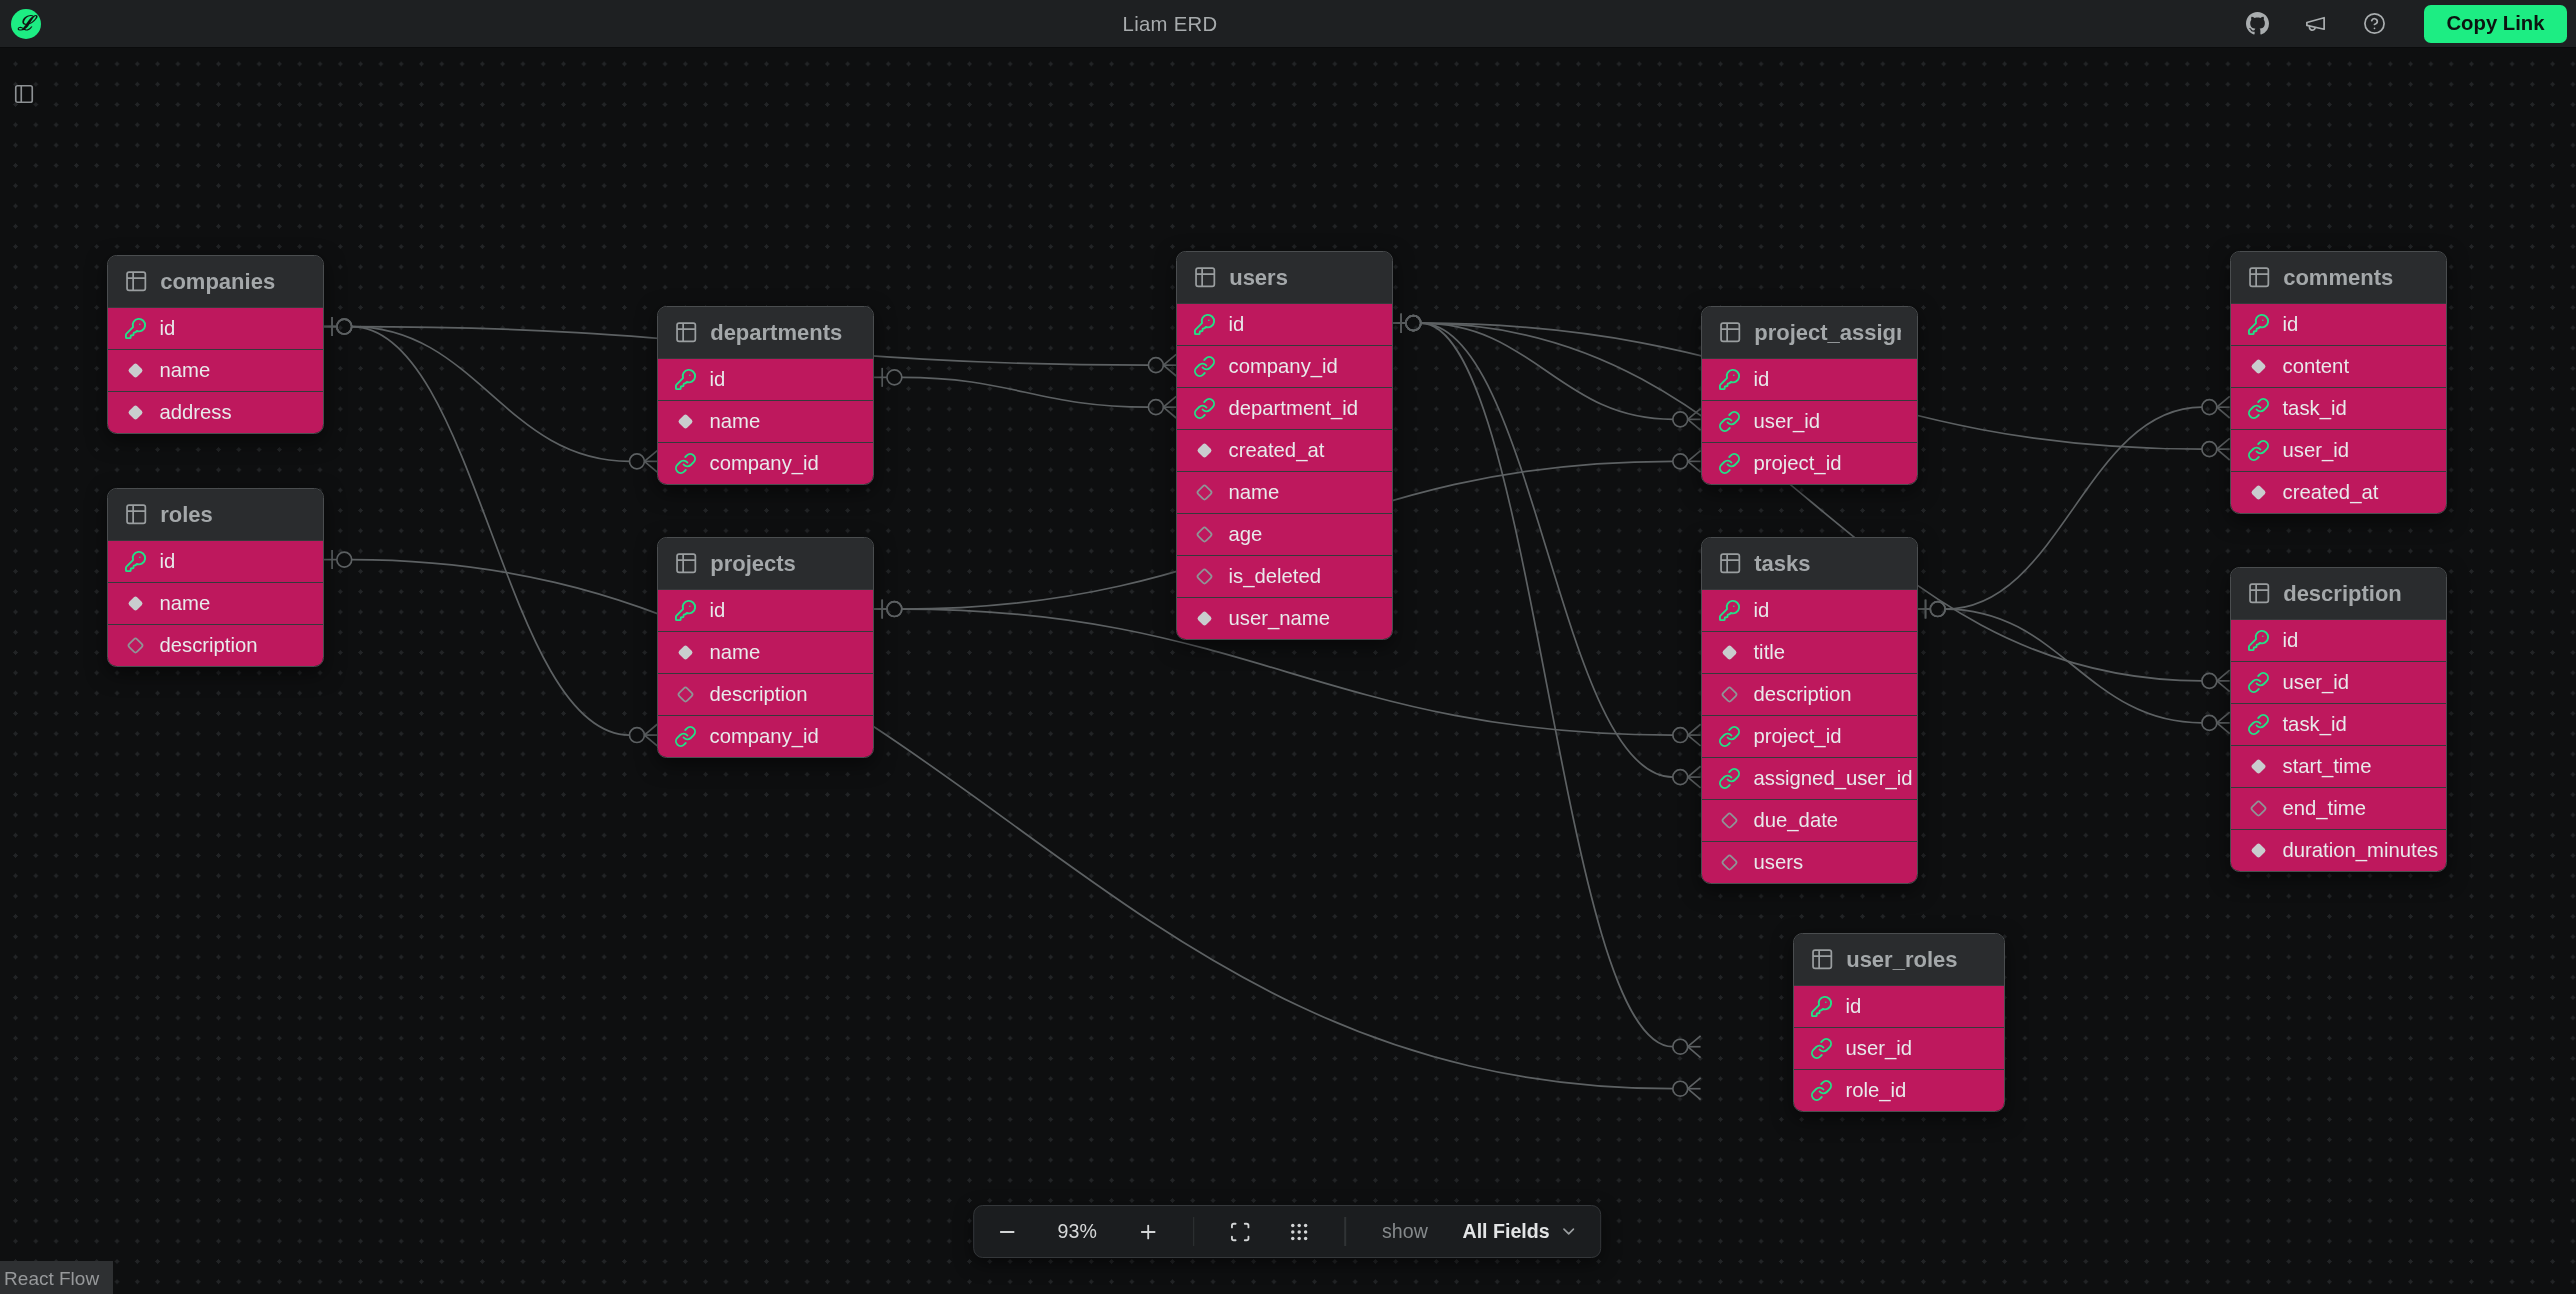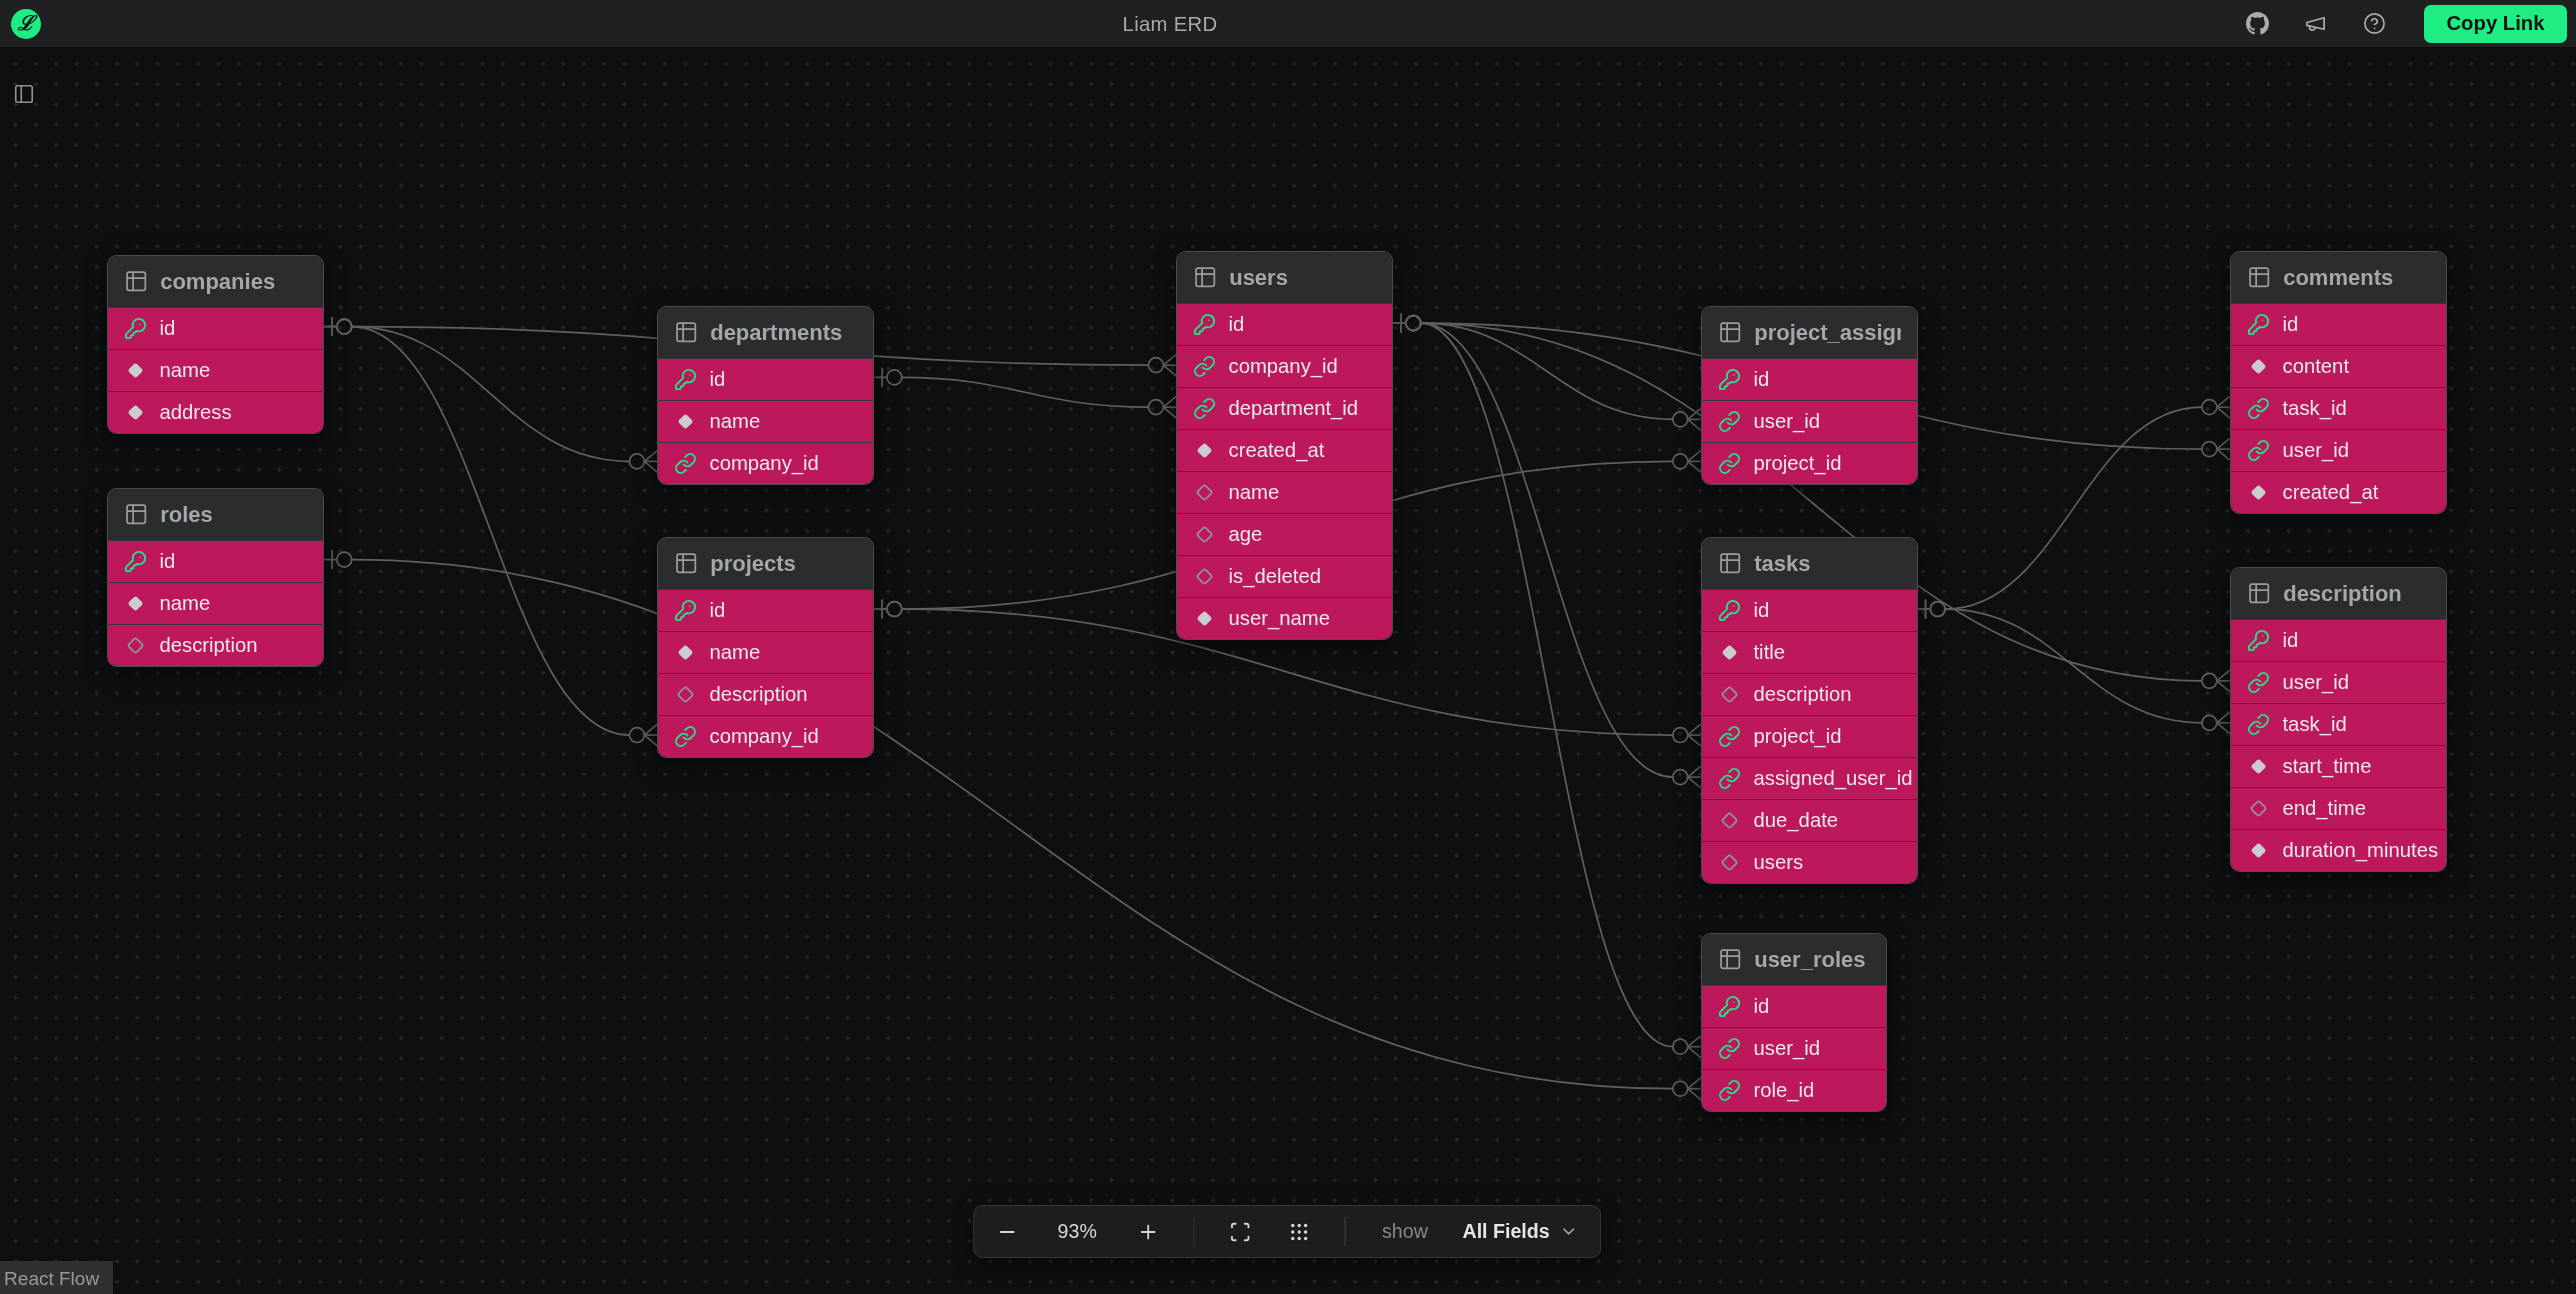--- a/index.html
+++ b/index.html
@@ -570,21 +570,21 @@
       </div>
       <div class="t-row">
         <span class="f-icon outline">
           <svg viewBox="0 0 24 24" fill="none">
             <rect x="6.2" y="6.2" width="11.6" height="11.6" rx="2.4" transform="rotate(45 12 12)" stroke="currentColor" stroke-width="1.8"></rect>
           </svg>
         </span>
         <span class="f-name">users</span>
       </div>
     </div>
-    <div class="table-node" style="left:1701px;top:933px;width:186px">
+    <div class="table-node" style="left:1793px;top:933px;width:212px">
       <div class="t-head">
         <span class="t-icon">
           <svg viewBox="0 0 24 24" fill="none" stroke="currentColor" stroke-width="1.7" stroke-linecap="round" stroke-linejoin="round">
             <path d="M9 3H5a2 2 0 0 0-2 2v4m6-6h10a2 2 0 0 1 2 2v4M9 3v18m0 0h10a2 2 0 0 0 2-2V9M9 21H5a2 2 0 0 1-2-2V9m0 0h18"></path>
           </svg>
         </span>
         <span class="t-title">user_roles</span>
       </div>
       <div class="t-row">
         <span class="f-icon green">

